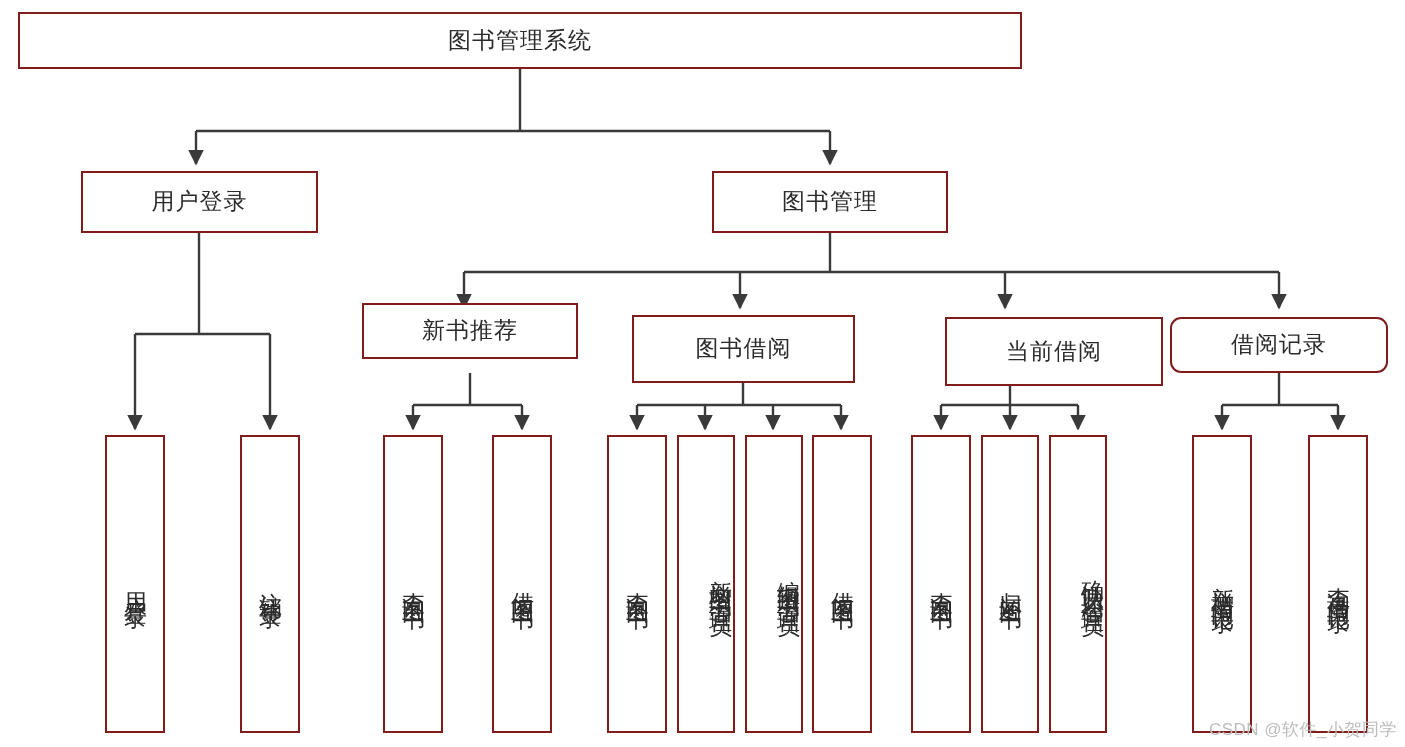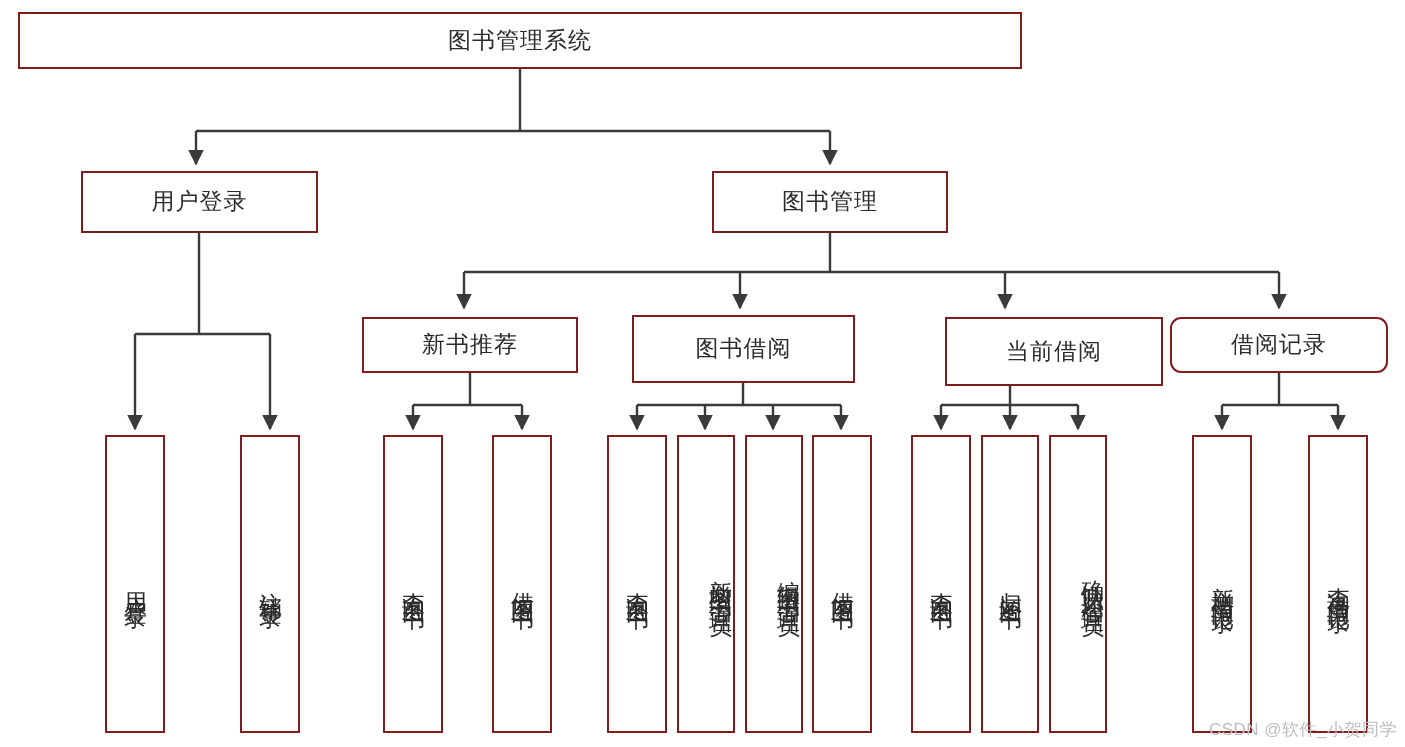--- a/index.html
+++ b/index.html
@@ -134,21 +134,21 @@
   </div>
 
   <div class="node node-h" style="left:81px; top:171px; width:237px; height:62px;">
     <span class="node-label">用户登录</span>
   </div>
 
   <div class="node node-h" style="left:712px; top:171px; width:236px; height:62px;justify-content:center;">
     <span class="node-label">图书管理</span>
   </div>
 
-  <div class="node node-h" style="left:362px; top:317px; width:216px; height:56px;">
+  <div class="node node-h" style="left:362px; top:303px; width:216px; height:56px;">
     <span class="node-label">新书推荐</span>
   </div>
 
   <div class="node node-h" style="left:632px; top:315px; width:223px; height:68px;">
     <span class="node-label">图书借阅</span>
   </div>
 
   <div class="node node-h" style="left:901px; top:317px; width:218px; height:69px;margin-left:44px;">
     <span class="node-label">当前借阅</span>
   </div>

